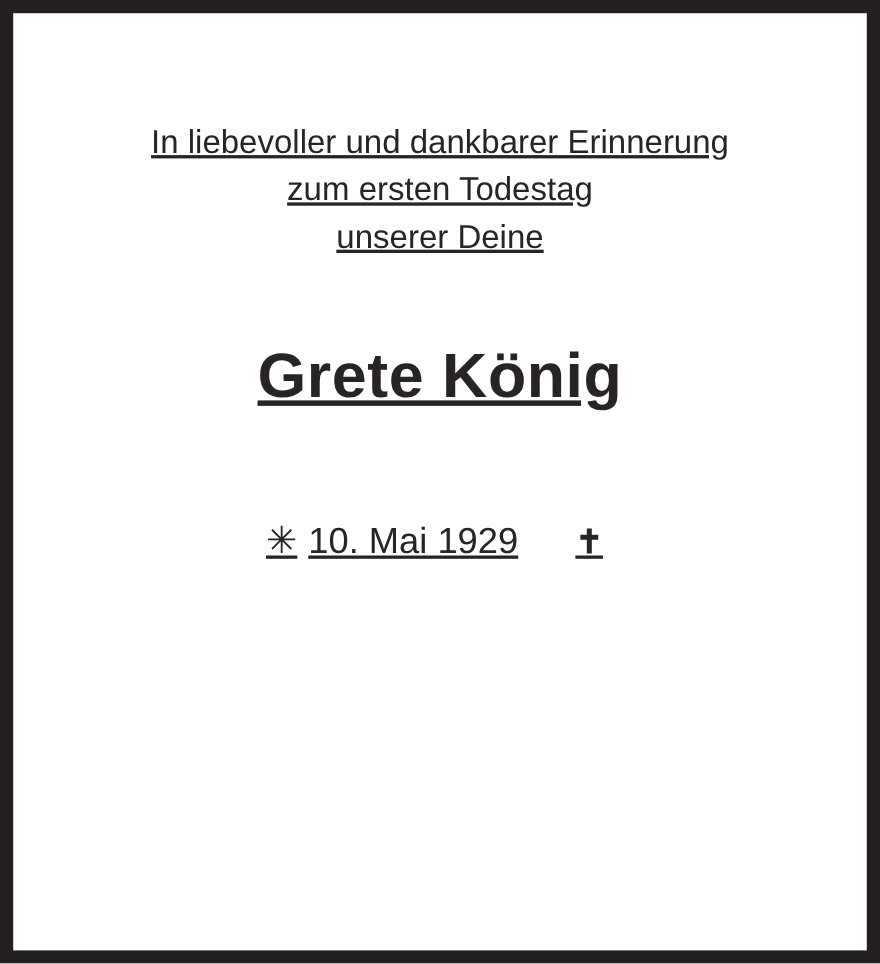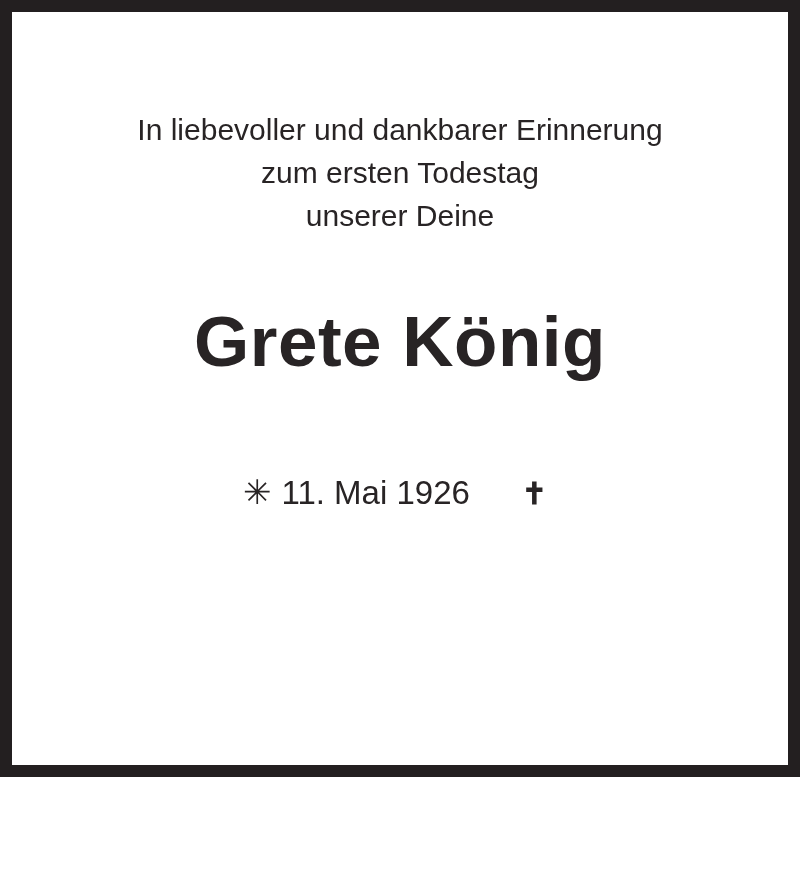--- a/index.html
+++ b/index.html
@@ -14,40 +14,41 @@
     background: var(--background);
   }
   body {
     width: 800px;
     height: 876px;
     font-family: "Liberation Sans", sans-serif;
     color: var(--text);
   }
   .card {
     width: 800px;
-    height: 777px;
+    height: 876px;
     border: 12px solid var(--frame);
     background: var(--background);
     overflow: hidden;
+    text-decoration: underline;
   }
   .content {
     text-align: center;
   }
   .content p { margin: 0; }
 
   .intro {
     margin-top: 96px;
     font-size: 30px;
     line-height: 43px;
     font-weight: 400;
   }
 
   .deceased-name {
     margin: 66px 0 0 0;
-    font-size: 71px;
+    font-size: 57px;
     line-height: 78px;
     font-weight: 700;
     letter-spacing: 0.5px;
   }
 
   .dates {
     margin-top: 92px;
     display: flex;
     justify-content: center;
     align-items: baseline;
@@ -88,21 +89,21 @@
       <p>In liebevoller und dankbarer Erinnerung</p>
       <p>zum ersten Todestag</p>
       <p>unserer Deine</p>
     </div>
 
     <h1 class="deceased-name">Grete König</h1>
 
     <div class="dates">
       <span class="date-item">
         <span class="symbol star-symbol">✳</span>
-        <span>11. Mai 1926</span>
+        <span>10. Mai 1929</span>
       </span>
       <span class="date-item">
         <span class="symbol cross-symbol">✝</span>
       </span>
     </div>
 
 
   </div>
 </div>
 

